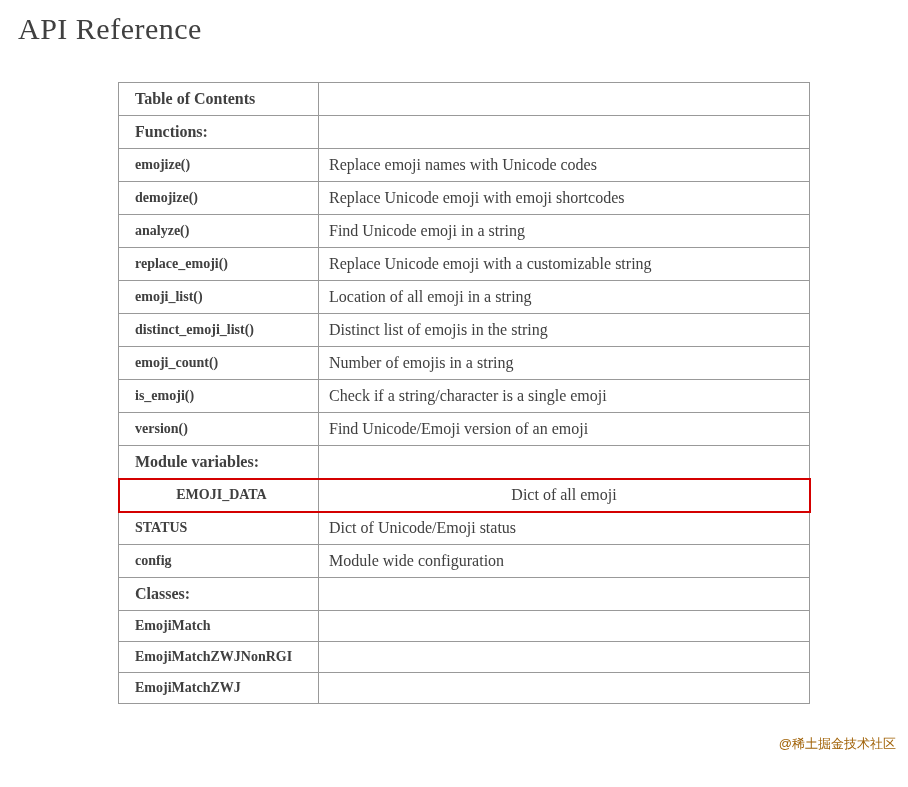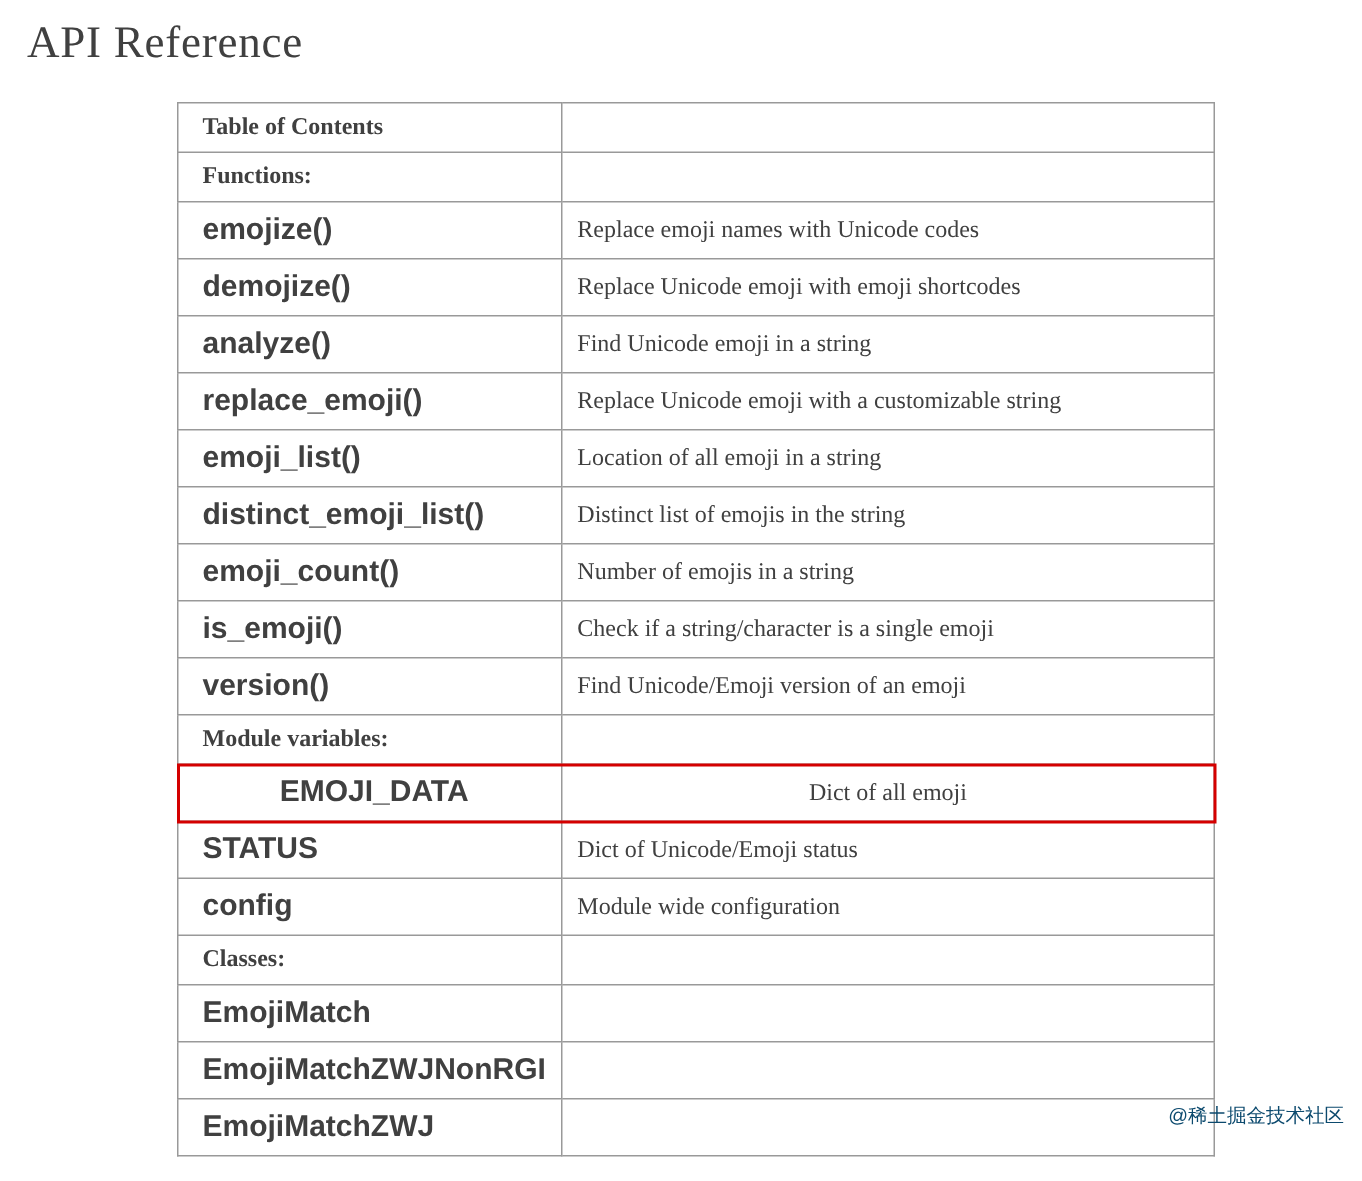--- a/index.html
+++ b/index.html
@@ -11,21 +11,21 @@
       font-family: Georgia, 'Times New Roman', serif;
       background: #ffffff;
       color: #404040;
       padding: 12px 18px;
       width: 908px;
     }
     h1 {
       font-weight: normal;
       font-size: 30px;
       color: #404040;
-      margin-bottom: 22px;
+      margin-bottom: 36px;
       letter-spacing: 0.5px;
     }
     .table-wrap {
       padding-left: 100px;
       padding-right: 80px;
     }
     table {
       border-collapse: collapse;
       width: 100%;
       font-size: 16px;
@@ -37,34 +37,34 @@
       color: #404040;
     }
     td.name-col {
       width: 200px;
       padding-left: 16px;
     }
     .bold {
       font-weight: bold;
     }
     .mono {
-      font-family: Liberation Sans, sans-serif;
+      font-family: Liberation Serif, serif;
       font-weight: bold;
-      font-size: 20px;
+      font-size: 14px;
     }
     tr.highlight {
       outline: 2px solid #d40000;
       outline-offset: -1px;
       text-align: center;
     }
     .watermark {
       position: fixed;
       right: 12px;
       bottom: 34px;
-      color: #0c4a6e;
+      color: #a16207;
       font-size: 13px;
       font-family: sans-serif;
     }
   </style>
 </head>
 <body>
 
 <h1>API Reference</h1>
 
 <div class="table-wrap">

